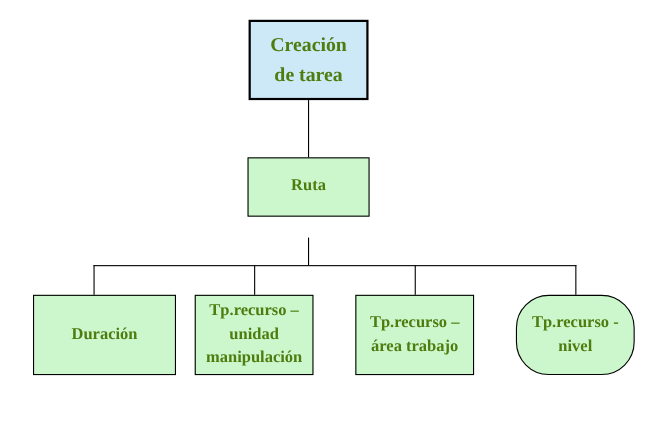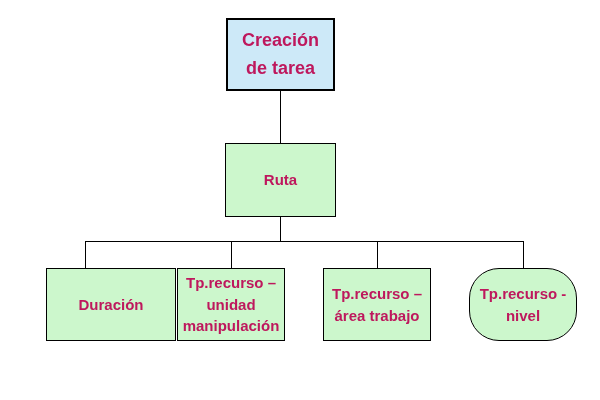--- a/index.html
+++ b/index.html
@@ -5,23 +5,23 @@
   html, body {
     margin: 0;
     padding: 0;
     background: #ffffff;
   }
   .canvas {
     position: relative;
     width: 600px;
     height: 400px;
     background: #ffffff;
-    font-family: Liberation Sans, sans-serif;
+    font-family: Liberation Serif, serif;
     font-weight: bold;
-    color: #be185d;
+    color: #4d7c0f;
     overflow: hidden;
   }
   .node {
     position: absolute;
     box-sizing: border-box;
     display: flex;
     align-items: center;
     justify-content: center;
     text-align: center;
     border: 1px solid #000000;
@@ -31,22 +31,22 @@
     white-space: pre-line;
     padding: 2px;
   }
   .node--root {
     background: #cde9f8;
     border-width: 2px;
     font-size: 18px;
     line-height: 1.55;
   }
   .node--root  { left: 226px; top: 18px;  width: 109px; height: 73px; }
-  .node--ruta  { left: 225px; top: 143px; width: 111px; height: 74px; }
-  .node--leaf1 { left: 30px;  top: 268px; width: 130px; height: 73px; margin-left: 16px; }
+  .node--ruta  { left: 225px; top: 143px; width: 111px; height: 54px; }
+  .node--leaf1 { left: 30px;  top: 268px; width: 130px; height: 73px; }
   .node--leaf2 { left: 177px; top: 268px; width: 108px; height: 73px; }
   .node--leaf3 { left: 323px; top: 268px; width: 108px; height: 73px; }
   .node--leaf4 { left: 469px; top: 268px; width: 108px; height: 73px; border-radius: 30px; }
   .line {
     position: absolute;
     background: #000000;
   }
   .line--v-root-ruta { left: 280px; top: 91px;  width: 1px;   height: 52px; }
   .line--v-ruta-bus  { left: 280px; top: 216px; width: 1px;   height: 25px; }
   .line--h-bus       { left: 85px;  top: 241px; width: 439px; height: 1px;  }

